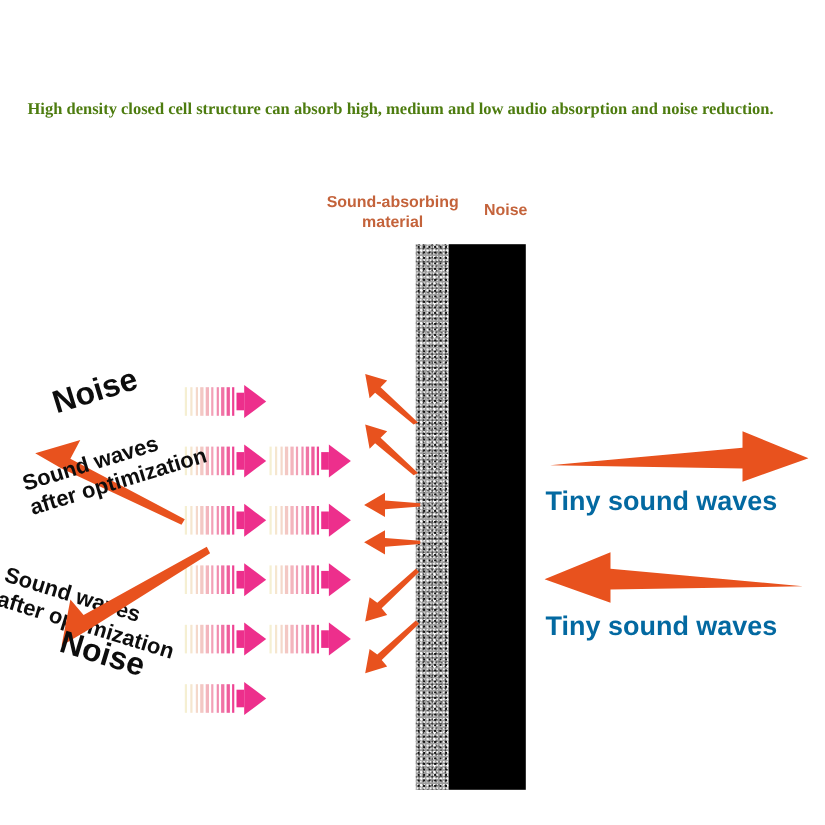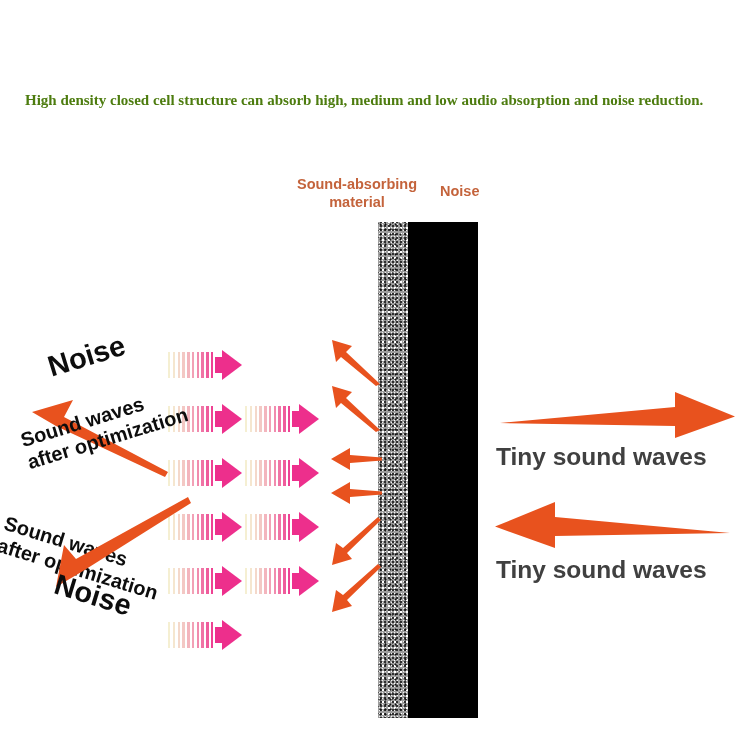--- a/index.html
+++ b/index.html
@@ -80,21 +80,21 @@
 
   
   .refl{position:absolute;}
   .refl svg{display:block;overflow:visible;}
 
   
   .bigarrow{position:absolute;}
   .bigarrow svg{display:block;}
   .tinycap{
     position:absolute;
-    font-size:24.5px;font-weight:bold;color:#404040;
+    font-size:24.5px;font-weight:bold;color:#0369a1;
     white-space:nowrap;
   }
 
   
   .noise{
     position:absolute;
     font-size:29px;font-weight:bold;color:#0d0d0d;
     white-space:nowrap;
   }
   .optlabel{

